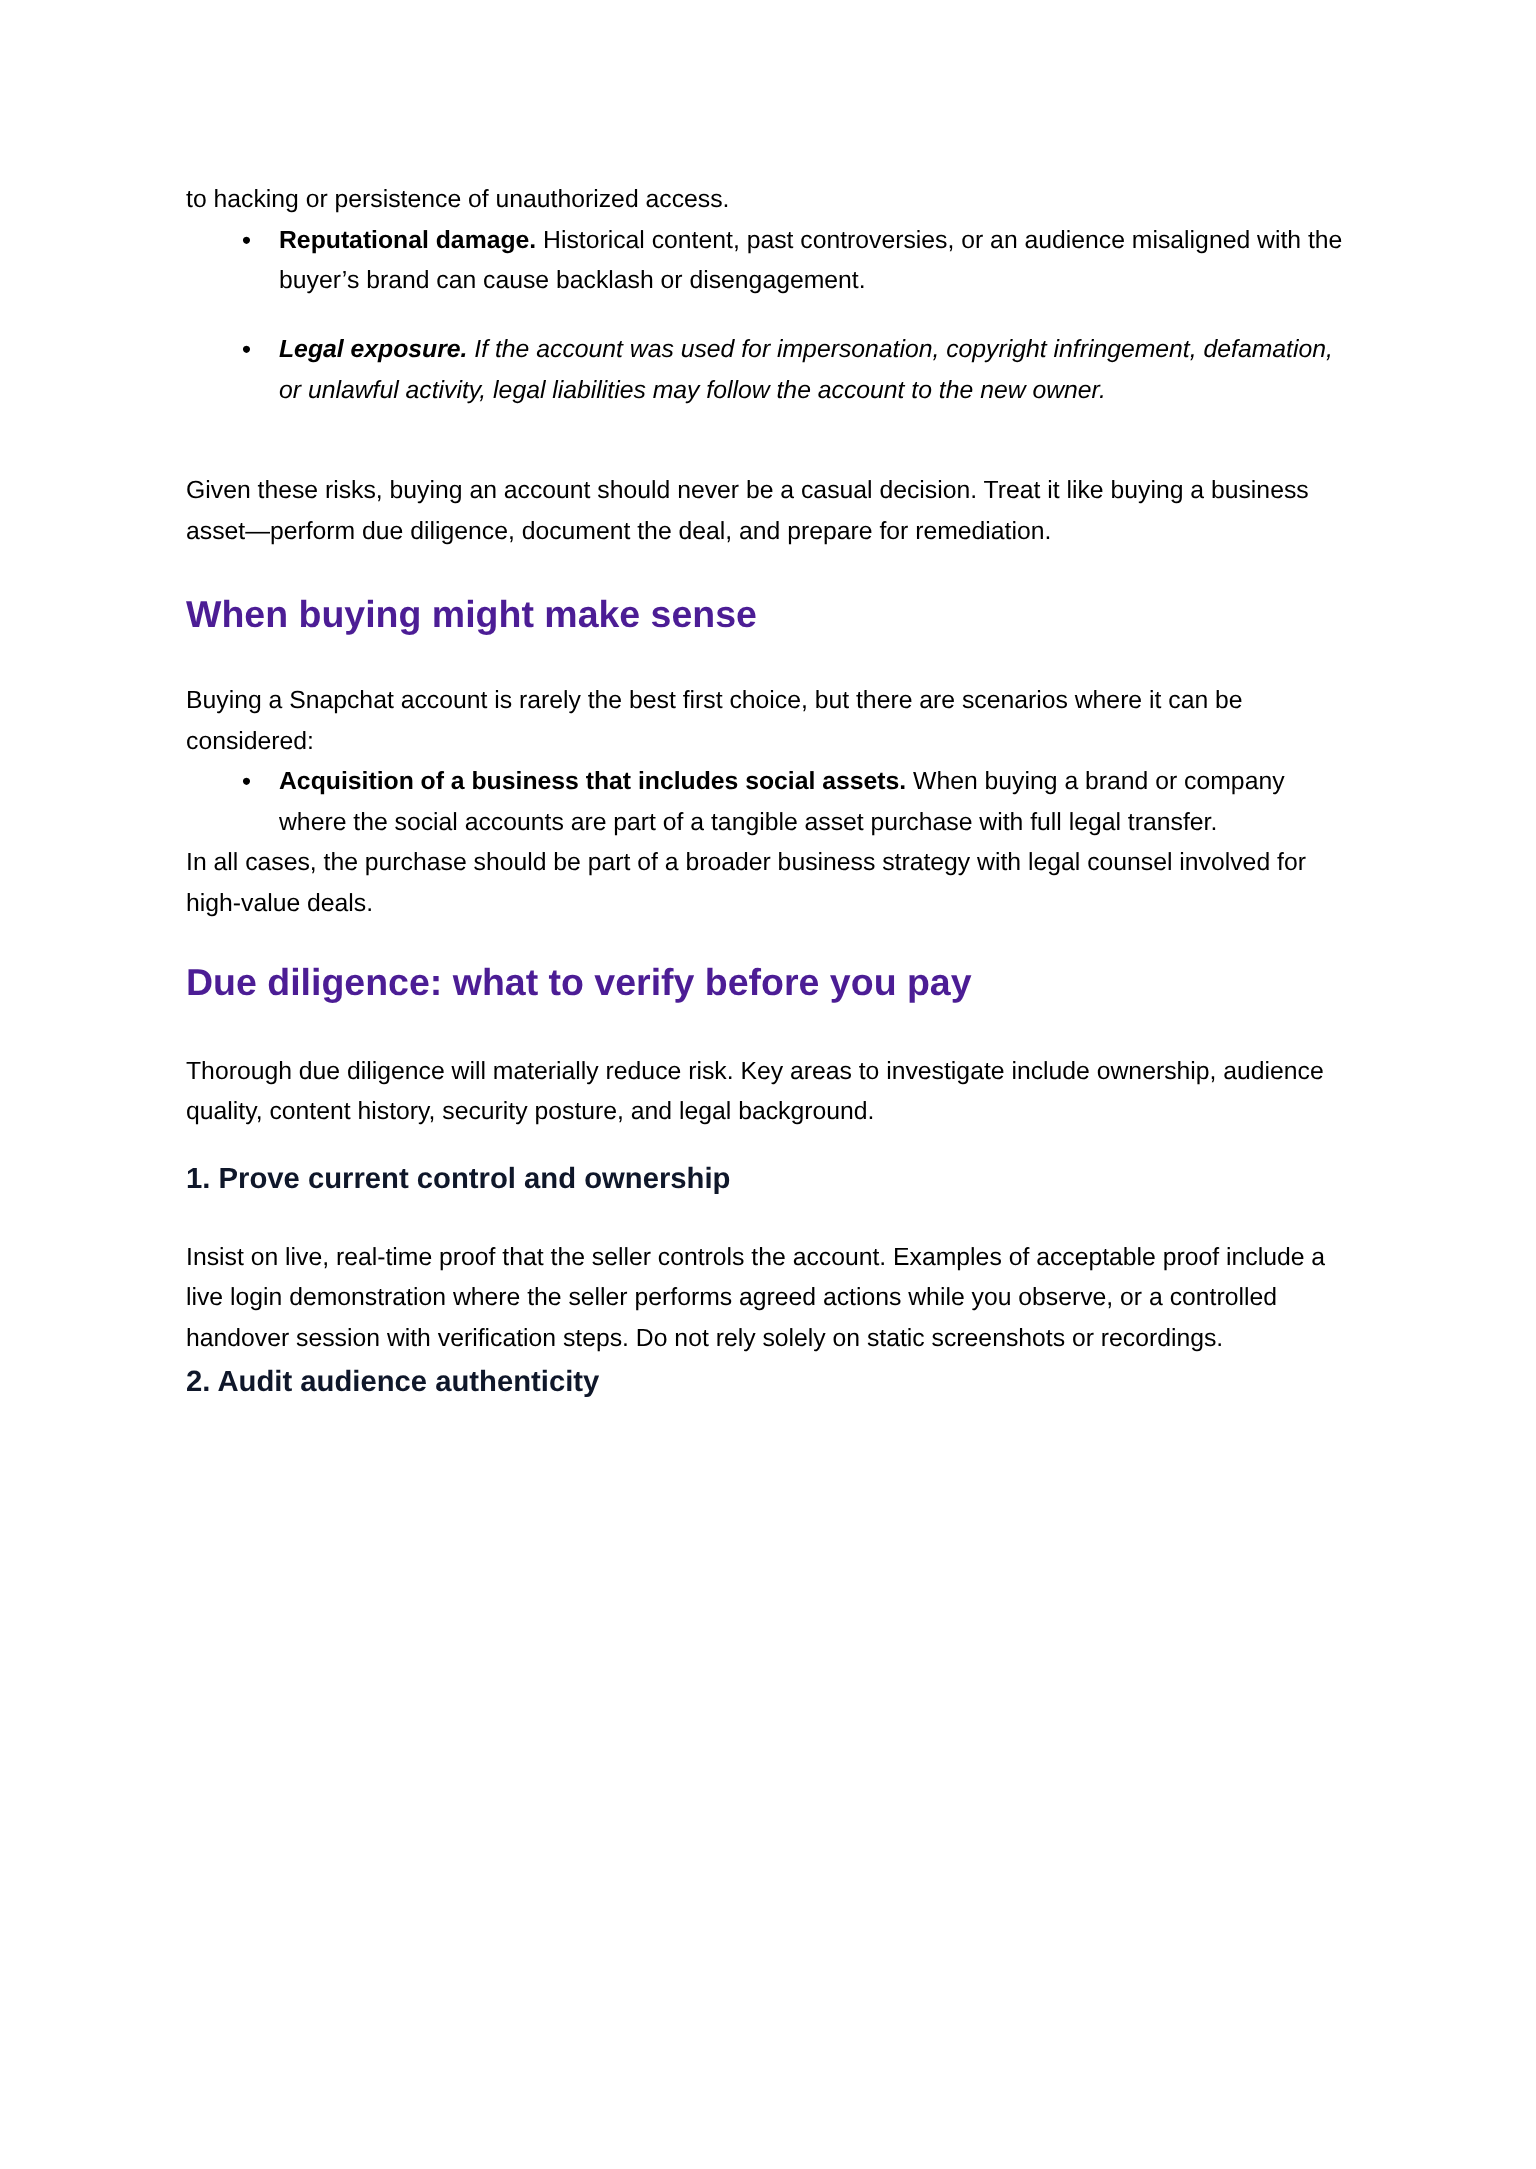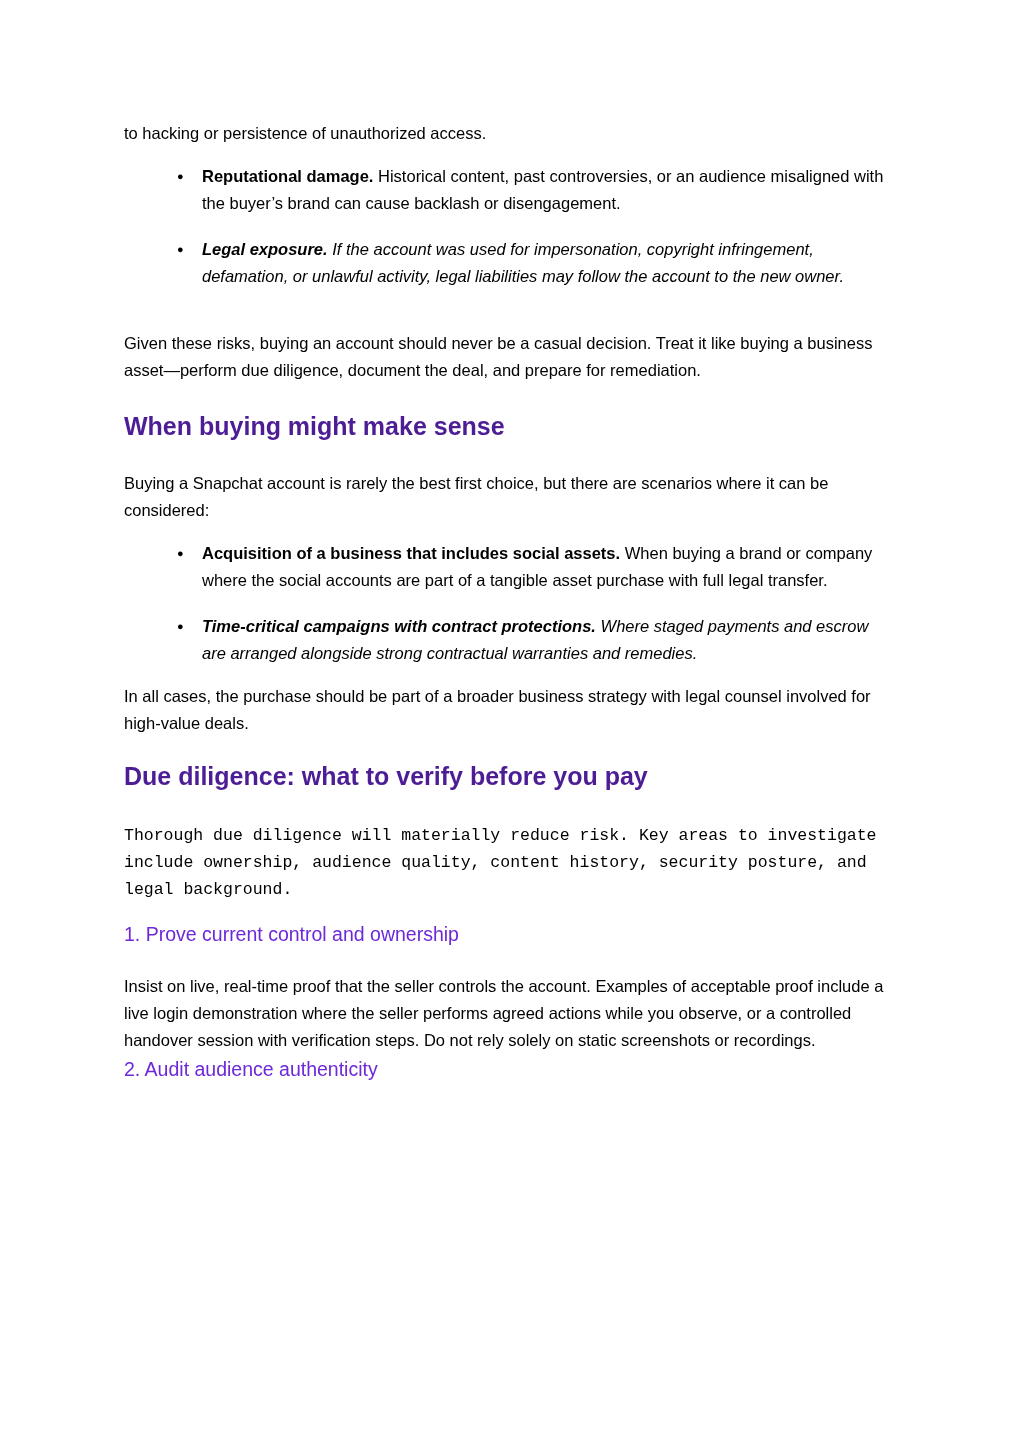--- a/index.html
+++ b/index.html
@@ -22,21 +22,21 @@
     font-size: 16.5px;
     line-height: 27px;
     color: #000000;
     -webkit-font-smoothing: antialiased;
   }
   p { margin: 0; }
   .b { font-weight: bold; }
 
   ul.doc-list {
     list-style: none;
-    margin: 16px;
+    margin: 0;
     padding: 0 0 0 62px;
   }
   ul.doc-list li {
     position: relative;
   }
   ul.doc-list li::before {
     content: "\25CF";
     position: absolute;
     left: -25px;
     top: 0;
@@ -53,27 +53,27 @@
     font-size: 25px;
     line-height: 34px;
     font-weight: bold;
     color: #4c1d95;
     letter-spacing: 0;
   }
   h1.section.second { margin-top: 22px; }
   .mt-intro1  { margin-top: 27px; }
   .mt-list2   { margin-top: 19px; }
   .mt-inall   { }
-  .mt-intro2  { margin-top: 29px; font-family: Liberation Mono, monospace; }
+  .mt-intro2  { margin-top: 29px; }
   h3.sub {
     margin: 18px 0 0 0;
     font-size: 19.5px;
     line-height: 27px;
-    font-weight: normal;
-    color: #6d28d9;
+    font-weight: bold;
+    color: #0f172a;
   }
   .mt-body1   { margin-top: 25px; }
   h3.sub.second { margin-top: 2px; }
 </style>
 </head>
 <body>
 
 <div class="page">
   <div class="content">
 
@@ -85,21 +85,20 @@
     </ul>
 
     <p class="mt-given">Given these risks, buying an account should never be a casual decision. Treat it like buying a business asset—perform due diligence, document the deal, and prepare for remediation.</p>
 
     <h1 class="section">When buying might make sense</h1>
 
     <p class="mt-intro1">Buying a Snapchat account is rarely the best first choice, but there are scenarios where it can be considered:</p>
 
     <ul class="doc-list mt-list2">
       <li><span class="b">Acquisition of a business that includes social assets.</span><span> When buying a brand or company where the social accounts are part of a tangible asset purchase with full legal transfer.</span></li>
-      <li><span class="b">Time-critical campaigns with contract protections.</span><span> Where staged payments and escrow are arranged alongside strong contractual warranties and remedies.</span></li>
     </ul>
 
     <p class="mt-inall">In all cases, the purchase should be part of a broader business strategy with legal counsel involved for high-value deals.</p>
 
     <h1 class="section second">Due diligence: what to verify before you pay</h1>
 
     <p class="mt-intro2">Thorough due diligence will materially reduce risk. Key areas to investigate include ownership, audience quality, content history, security posture, and legal background.</p>
 
     <h3 class="sub">1. Prove current control and ownership</h3>
 

